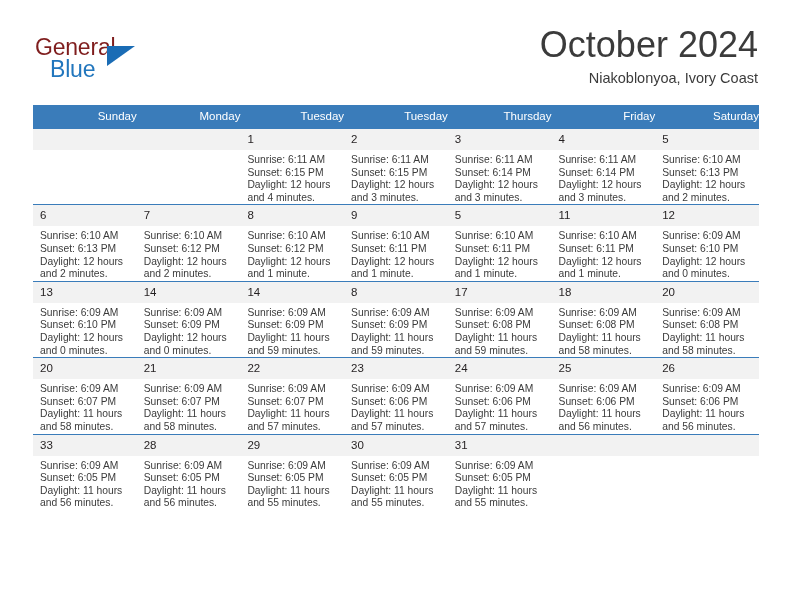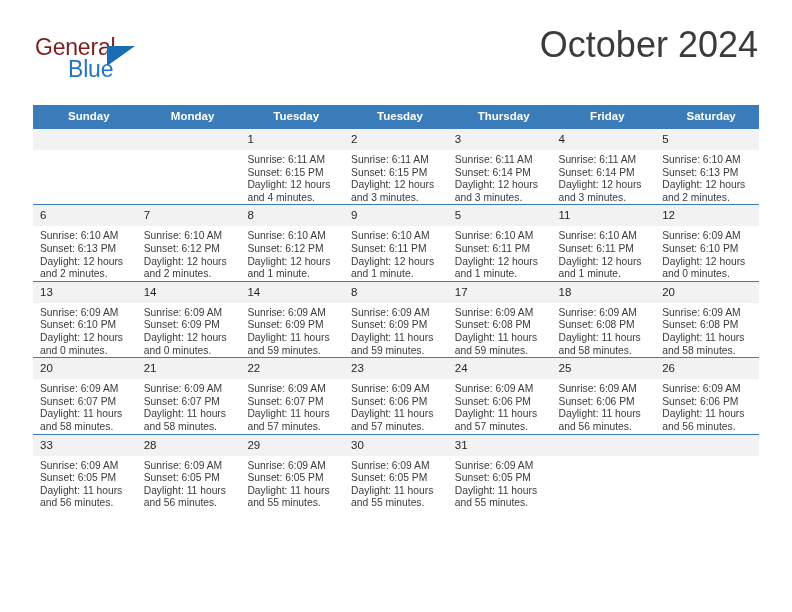--- a/index.html
+++ b/index.html
@@ -46,21 +46,21 @@
     left: 1px;
     top: 0;
   }
   .logo-blue {
     font-size: 23px;
     color: #2176bd;
     letter-spacing: -0.2px;
     line-height: 26px;
     display: block;
     position: absolute;
-    left: 34px;
+    left: 16px;
     top: 22px;
   }
   .logo-triangle {
     position: absolute;
     left: 73px;
     top: 12px;
     width: 0;
     height: 0;
     border-left: 28px solid #1a6cb5;
     border-bottom: 20px solid transparent;
@@ -97,22 +97,22 @@
     border-collapse: collapse;
     table-layout: fixed;
     width: 726px;
   }
   table.cal col { width: 103.71px; }
 
   thead th {
     background: #3a7cba;
     color: #ffffff;
     font-size: 11.5px;
-    font-weight: bold;
-    text-align: center;
+    font-weight: normal;
+    text-align: right;
     padding: 5px 0 5px 8px;
     height: 12px;
     line-height: 13px;
     margin-left: 16px;
   }
 
   td.day {
     vertical-align: top;
     padding: 0;
     border-top: 1.6px solid #3a7cba;
@@ -144,20 +144,21 @@
   <div class="header">
 
     <div class="logo">
       <span class="logo-general">General</span>
       <span class="logo-triangle"></span>
       <span class="logo-blue">Blue</span>
     </div>
 
     <div class="title-block">
       <div class="cal-title">October 2024</div>
+      <div class="cal-subtitle">Niakoblonyoa, Ivory Coast</div>
     </div>
 
   </div>
 
   <div class="calendar">
     <table class="cal">
       <colgroup>
         <col>
           <col>
           <col>

